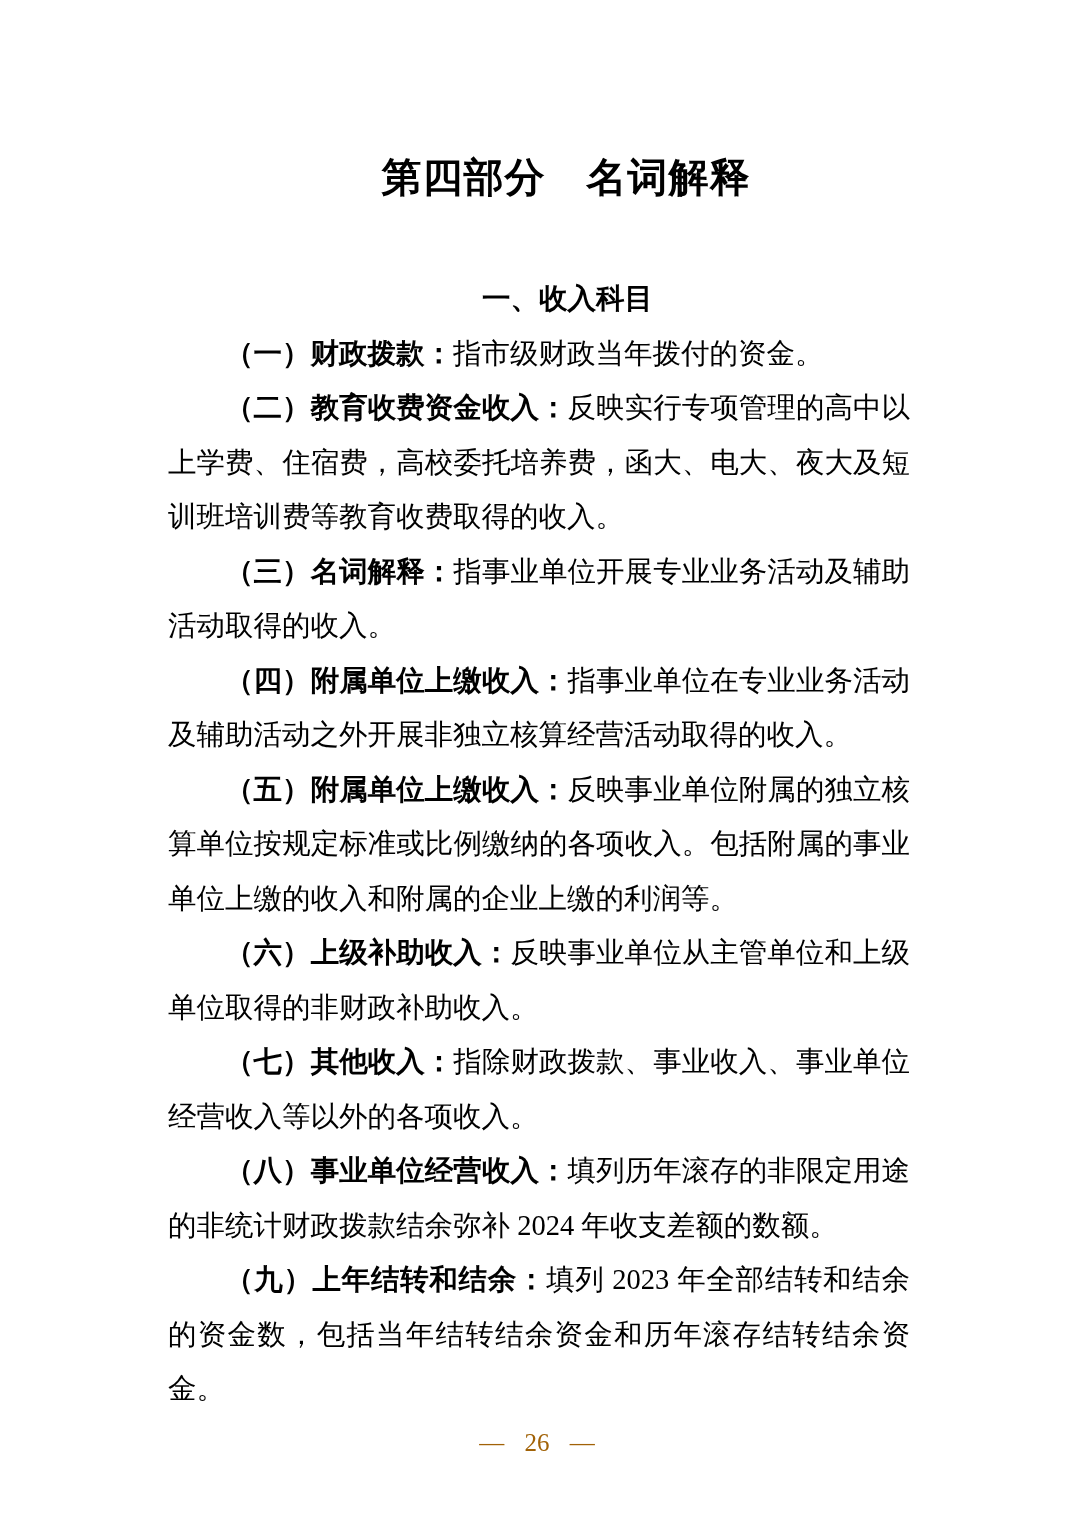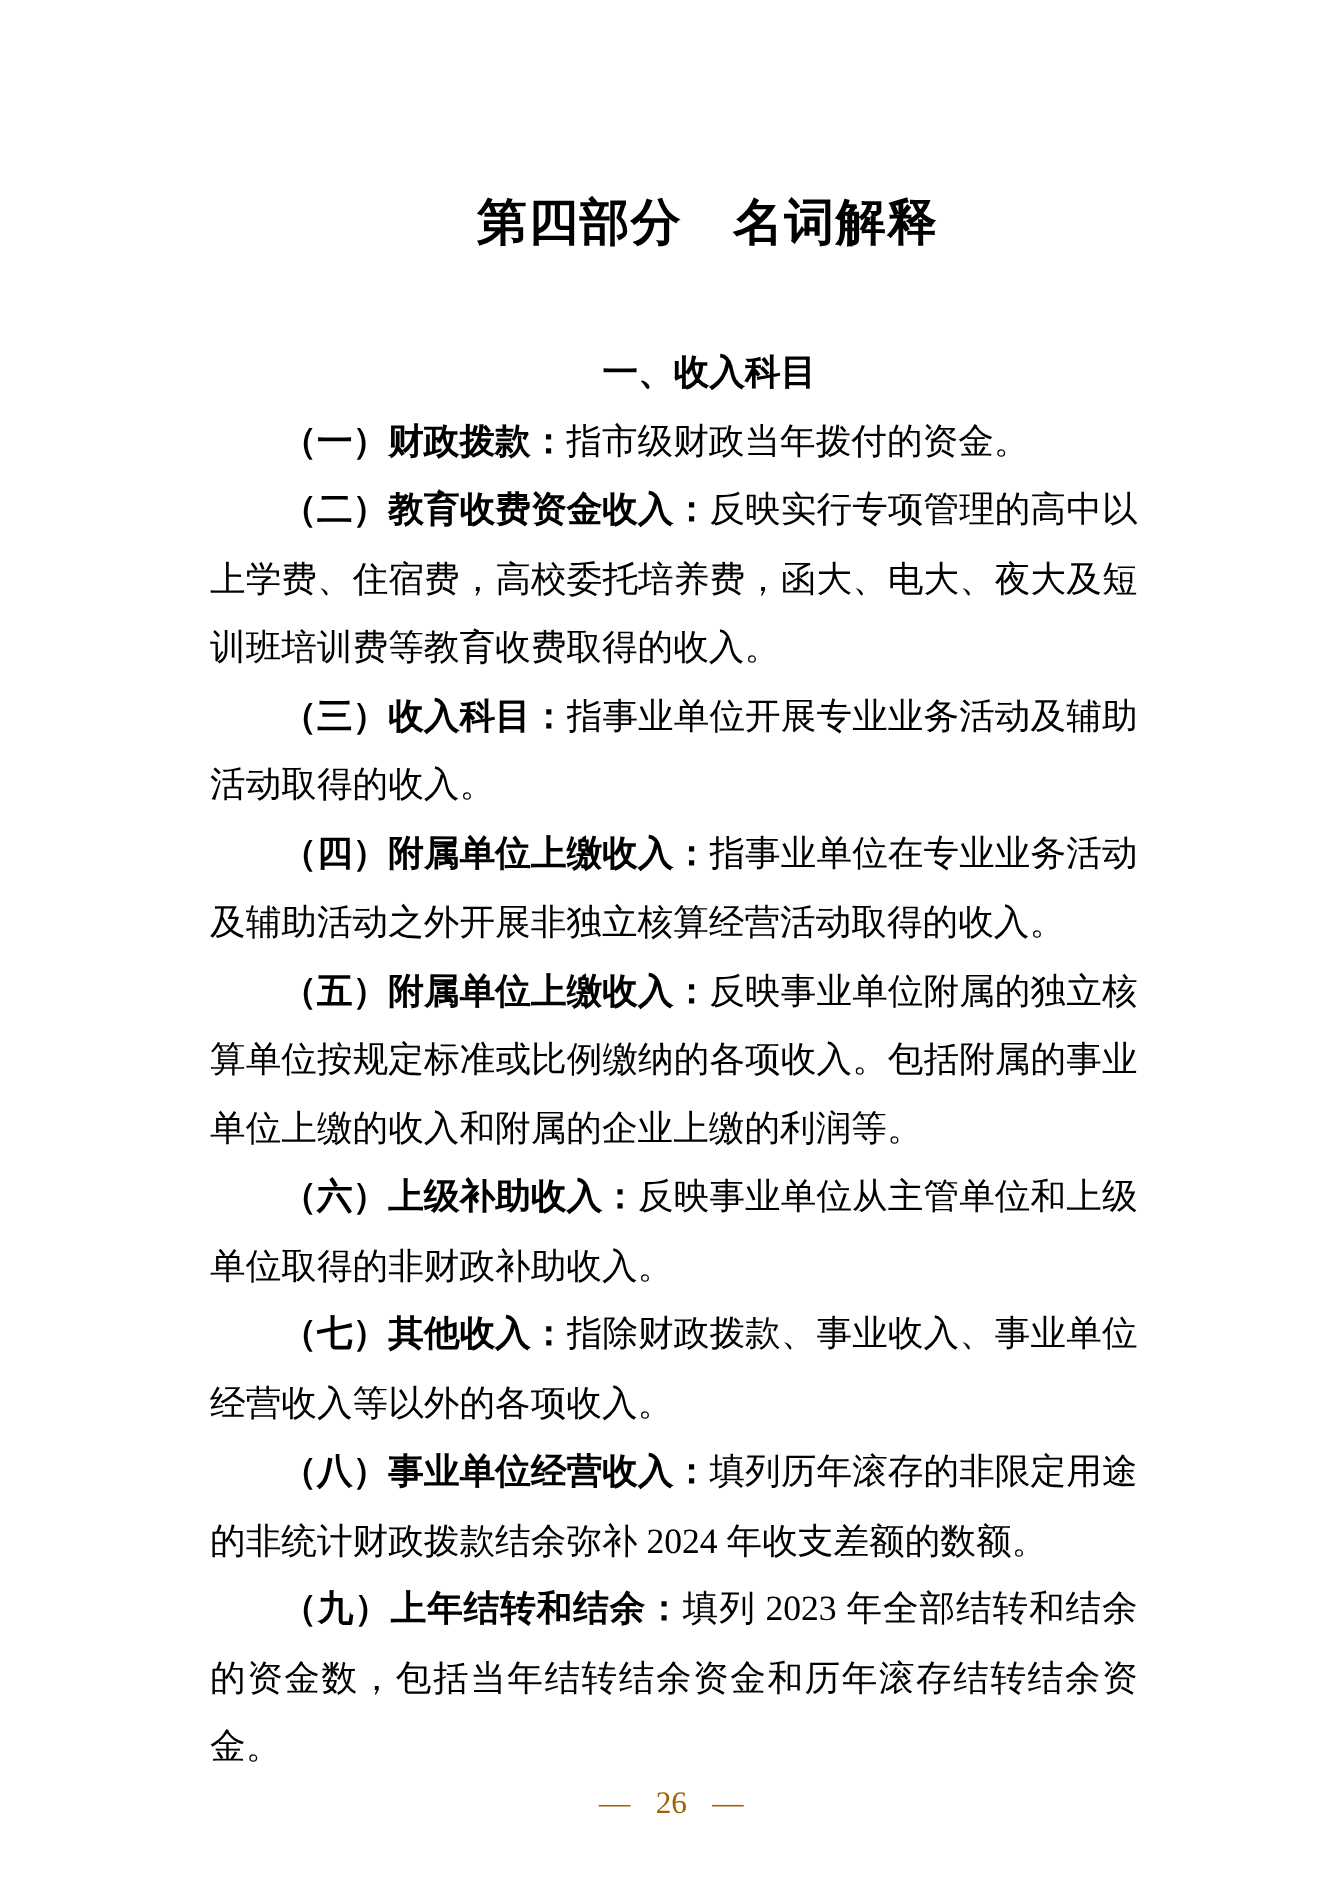--- a/index.html
+++ b/index.html
@@ -48,21 +48,20 @@
   p.sec-heading {
     font-weight: 700;
     text-indent: 57px;
     text-align: center;
   }
   p.def {
     text-indent: 57px;
   }
   .term {
     font-weight: 700;
-    font-family: Liberation Mono, monospace;
   }
   .page-footer {
     position: absolute;
     top: 1404px;
     left: 0;
     width: 100%;
     text-align: center;
     font-size: 25px;
     line-height: 30px;
     word-spacing: 14px;
@@ -77,21 +76,21 @@
   <h1 class="doc-title">第四部分　名词解释</h1>
 
   <div class="content">
 
     <p class="sec-heading">一、收入科目</p>
 
     <p class="def"><span class="term">（一）财政拨款：</span><span class="body-text">指市级财政当年拨付的资金。</span></p>
 
     <p class="def"><span class="term">（二）教育收费资金收入：</span><span class="body-text">反映实行专项管理的高中以上学费、住宿费，高校委托培养费，函大、电大、夜大及短训班培训费等教育收费取得的收入。</span></p>
 
-    <p class="def"><span class="term">（三）收入科目：</span><span class="body-text">指事业单位开展专业业务活动及辅助活动取得的收入。</span></p>
+    <p class="def"><span class="term">（三）名词解释：</span><span class="body-text">指事业单位开展专业业务活动及辅助活动取得的收入。</span></p>
 
     <p class="def"><span class="term">（四）附属单位上缴收入：</span><span class="body-text">指事业单位在专业业务活动及辅助活动之外开展非独立核算经营活动取得的收入。</span></p>
 
     <p class="def"><span class="term">（五）附属单位上缴收入：</span><span class="body-text">反映事业单位附属的独立核算单位按规定标准或比例缴纳的各项收入。包括附属的事业单位上缴的收入和附属的企业上缴的利润等。</span></p>
 
     <p class="def"><span class="term">（六）上级补助收入：</span><span class="body-text">反映事业单位从主管单位和上级单位取得的非财政补助收入。</span></p>
 
     <p class="def"><span class="term">（七）其他收入：</span><span class="body-text">指除财政拨款、事业收入、事业单位经营收入等以外的各项收入。</span></p>
 
     <p class="def"><span class="term">（八）事业单位经营收入：</span><span class="body-text">填列历年滚存的非限定用途的非统计财政拨款结余弥补 2024 年收支差额的数额。</span></p>

